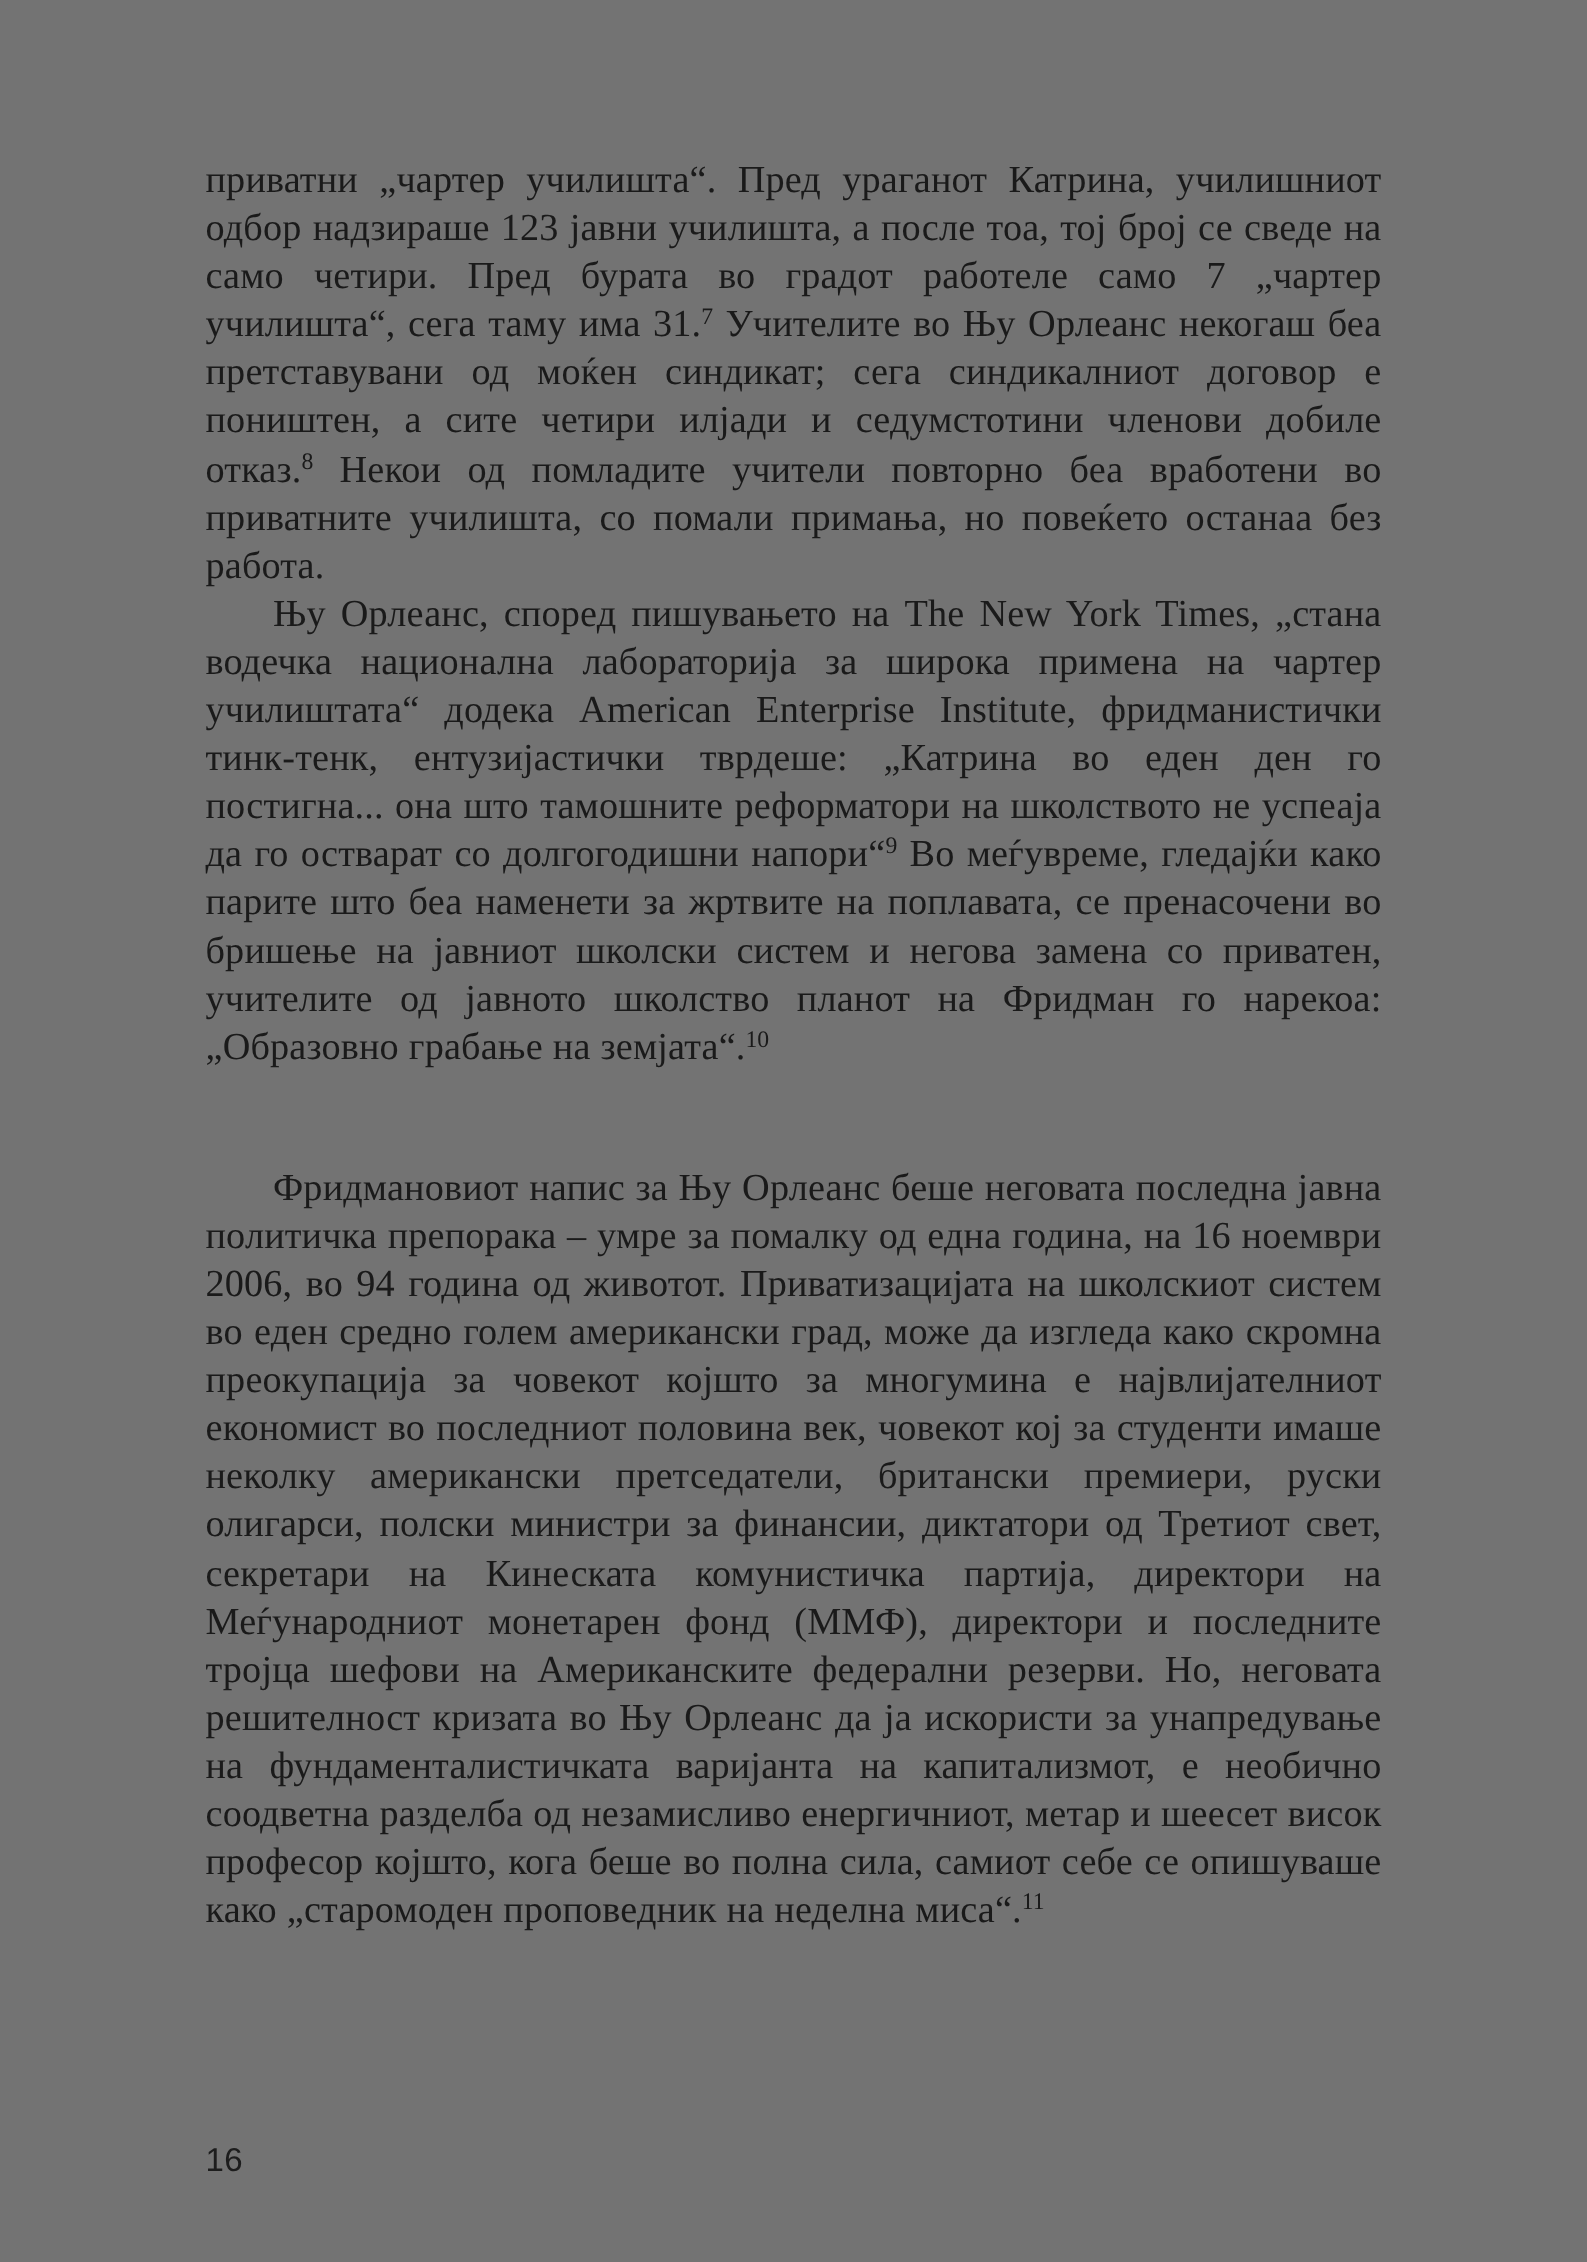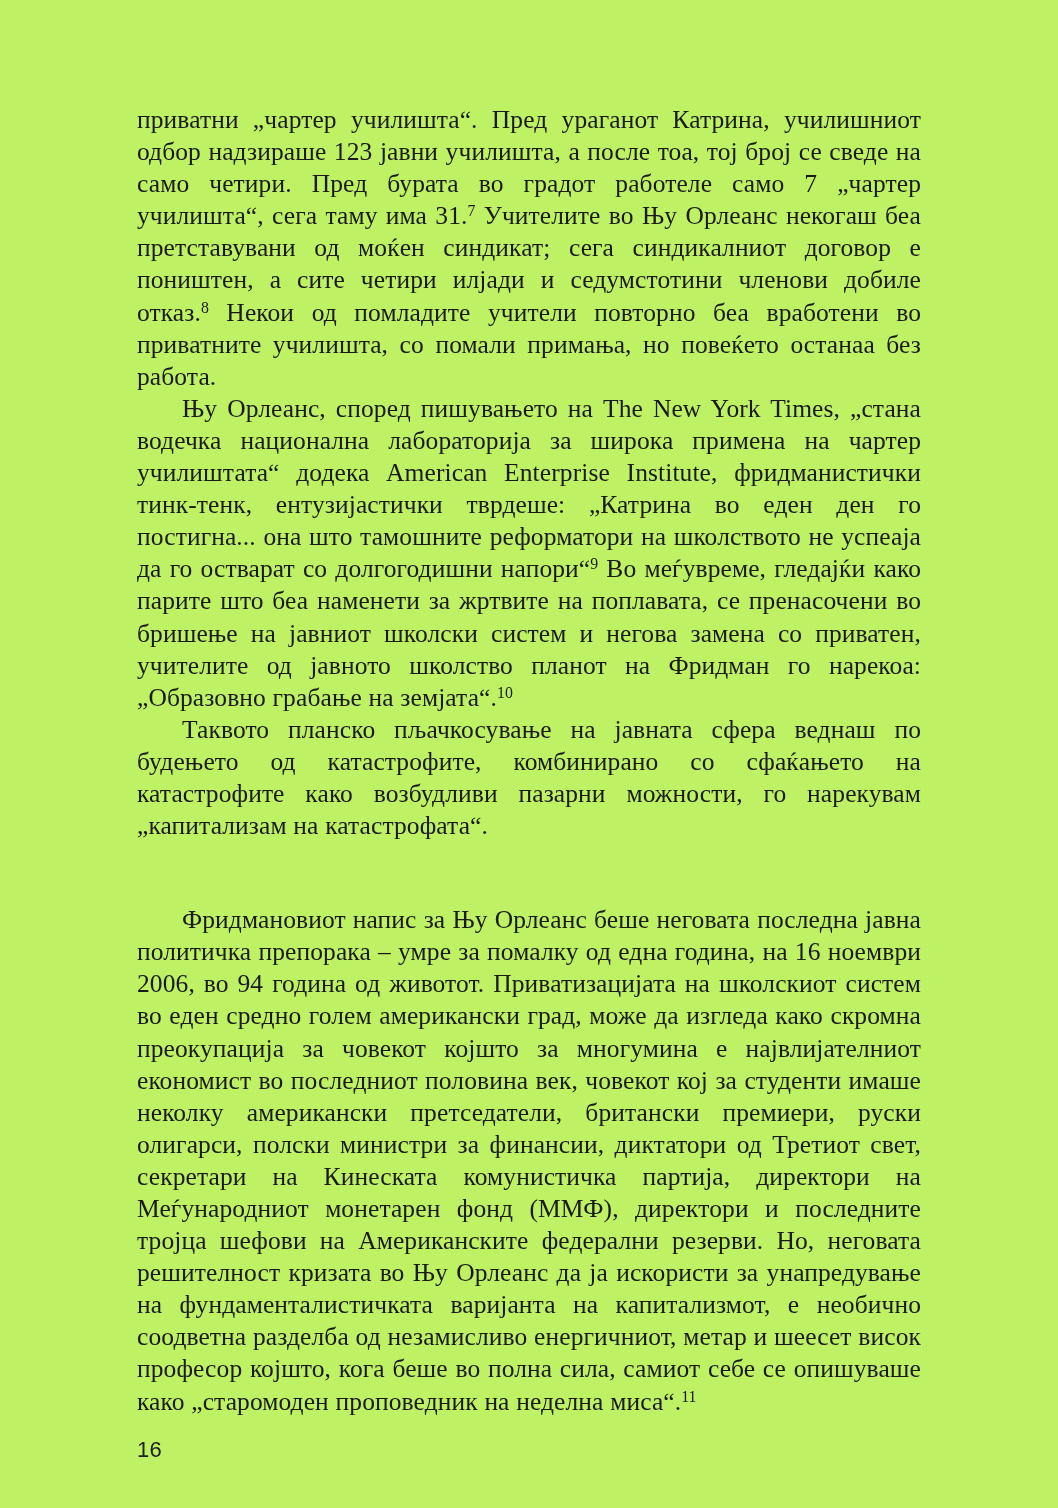--- a/index.html
+++ b/index.html
@@ -6,21 +6,21 @@
   html, body {
     margin: 0;
     padding: 0;
     background: #ffffff;
   }
 
   .page {
     position: relative;
     width: 1058px;
     height: 1508px;
-    background: #bef264;
+    background: #737373;
     overflow: hidden;
     box-sizing: border-box;
     font-family: "Liberation Serif", "DejaVu Serif", serif;
     color: #1a1a1a;
   }
 
   
   .text-column {
     position: absolute;
     left: 137px;
@@ -61,33 +61,31 @@
 
   .folio {
     position: absolute;
     left: 137px;
     top: 1427px;
     font-family: "Liberation Sans", "DejaVu Sans", sans-serif;
     font-size: 22px;
     line-height: 26px;
     color: #1d1d1d;
     letter-spacing: 0.3px;
-    margin-top: 10px;
   }
 </style>
 </head>
 <body>
 
 <div class="page">
 
   <div class="text-column">
     <div>
       <p class="para">приватни „чартер училишта“. Пред ураганот Катрина, училишниот одбор надзираше 123 јавни училишта, а после тоа, тој број се сведе на само четири. Пред бурата во градот работеле само 7 „чартер училишта“, сега таму има 31.<sup class="fn">7</sup> Учителите во Њу Орлеанс некогаш беа претставувани од моќен синдикат; сега синдикалниот договор е поништен, а сите четири илјади и седумстотини членови добиле отказ.<sup class="fn">8</sup> Некои од помладите учители повторно беа вработени во приватните училишта, со помали примања, но повеќето останаа без работа.</p>
       <p class="para indent">Њу Орлеанс, според пишувањето на <span class="ital">The New York Times,</span> „стана водечка национална лабораторија за широка примена на чартер училиштата“ додека American Enterprise Institute, фридманистички тинк-тенк, ентузијастички тврдеше: „Катрина во еден ден го постигна... она што тамошните реформатори на школството не успеаја да го остварат со долгогодишни напори“<sup class="fn">9</sup> Во меѓувреме, гледајќи како парите што беа наменети за жртвите на поплавата, се пренасочени во бришење на јавниот школски систем и негова замена со приватен, учителите од јавното школство планот на Фридман го нарекоа: „Образовно грабање на земјата“.<sup class="fn">10</sup></p>
-      <p class="para indent">Таквото планско пљачкосување на јавната сфера веднаш по будењето од катастрофите, комбинирано со сфаќањето на катастрофите како возбудливи пазарни можности, го нарекувам „капитализам на катастрофата“.</p>
     </div>
 
     <div class="block-gap"></div>
 
     <div>
       <p class="para indent">Фридмановиот напис за Њу Орлеанс беше неговата последна јавна политичка препорака – умре за помалку од една година, на 16 ноември 2006, во 94 година од животот. Приватизацијата на школскиот систем во еден средно голем американски град, може да изгледа како скромна преокупација за човекот којшто за многумина е највлијателниот економист во последниот половина век, човекот кој за студенти имаше неколку американски претседатели, британски премиери, руски олигарси, полски министри за финансии, диктатори од Третиот свет, секретари на Кинеската комунистичка партија, директори на Меѓународниот монетарен фонд (ММФ), директори и последните тројца шефови на Американските федерални резерви. Но, неговата решителност кризата во Њу Орлеанс да ја искористи за унапредување на фундаменталистичката варијанта на капитализмот, е необично соодветна разделба од незамисливо енергичниот, метар и шеесет висок професор којшто, кога беше во полна сила, самиот себе се опишуваше како „старомоден проповедник на неделна миса“.<sup class="fn">11</sup></p>
     </div>
   </div>
 
   <div class="folio">16</div>

